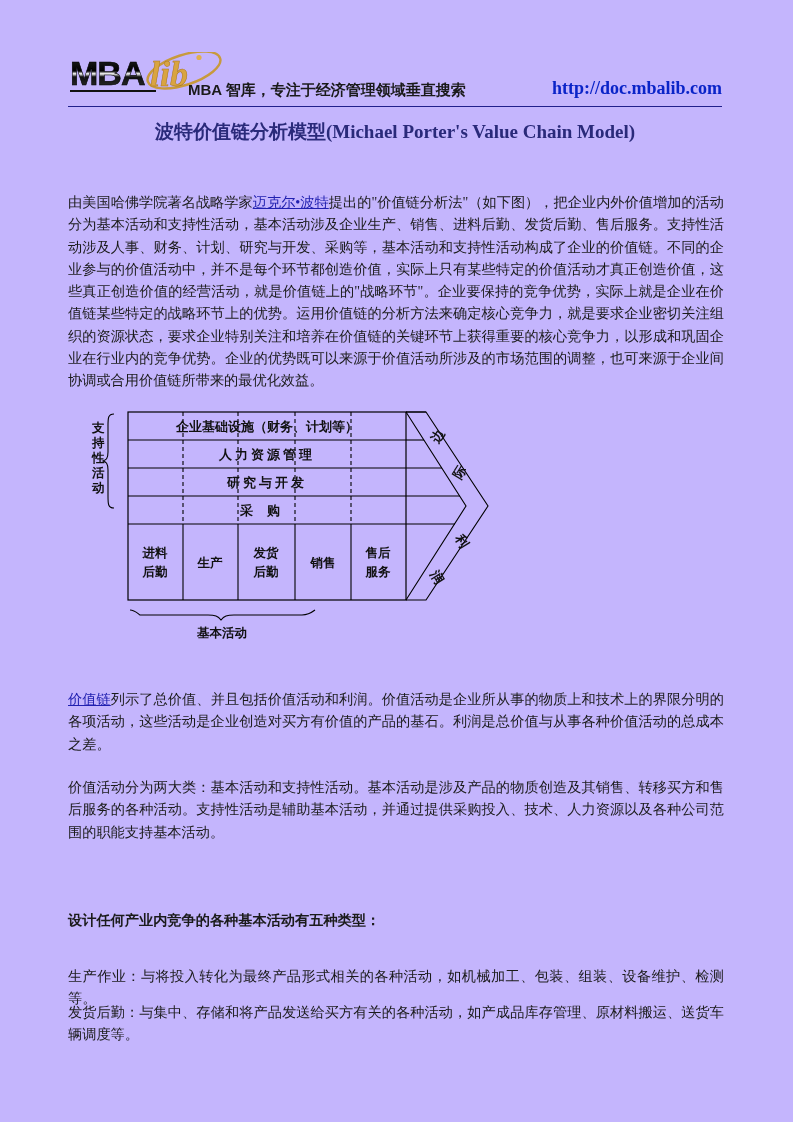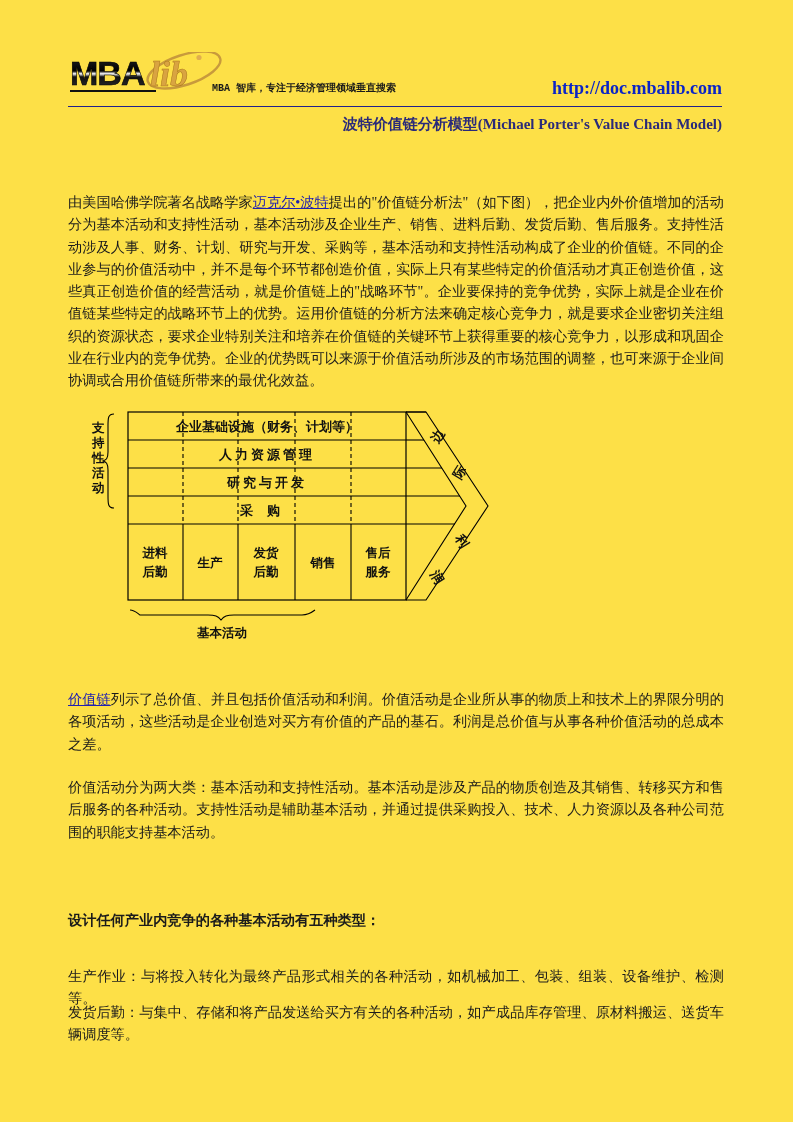--- a/index.html
+++ b/index.html
@@ -9,21 +9,21 @@
   }
   body {
     font-family: "Liberation Serif", "DejaVu Serif", serif;
     color: #000000;
   }
   .page {
     position: relative;
     width: 793px;
     height: 1122px;
     margin: 0 auto;
-    background: #fde047;
+    background: #c4b5fd;
     overflow: hidden;
   }
 
   
   .header {
     position: absolute;
     left: 68px;
     top: 52px;
     width: 654px;
     height: 56px;
@@ -31,24 +31,24 @@
   .logo-wrap {
     position: absolute;
     left: 0;
     top: 0;
     width: 190px;
     height: 44px;
   }
   .logo-svg { display: block; }
   .tagline {
     position: absolute;
-    left: 144px;
+    left: 120px;
     top: 29px;
-    font-family: Liberation Mono, monospace;
-    font-size: 10px;
+    font-family: Liberation Sans, sans-serif;
+    font-size: 15px;
     font-weight: bold;
     letter-spacing: 0px;
     color: #1a1a1a;
     white-space: nowrap;
   }
   .site-url {
     position: absolute;
     right: 0;
     top: 26px;
     font-family: "Liberation Serif", "DejaVu Serif", serif;
@@ -63,24 +63,24 @@
     top: 106px;
     width: 654px;
     height: 0;
     border-top: 1.6px solid #20208c;
   }
 
   
   .doc-title {
     position: absolute;
     left: 68px;
-    top: 114px;
+    top: 122px;
     width: 654px;
-    text-align: right;
-    font-size: 15px;
+    text-align: center;
+    font-size: 19px;
     font-weight: bold;
     color: #2a2a7a;
     line-height: 20px;
   }
 
   
   .para {
     position: absolute;
     left: 68px;
     width: 656px;

